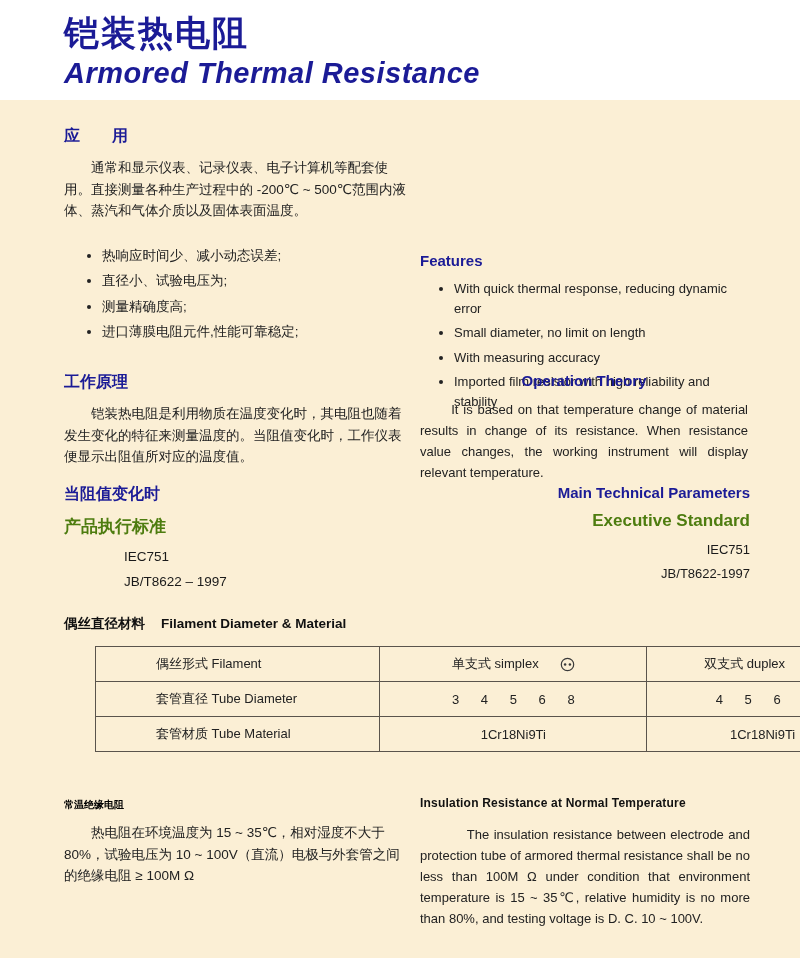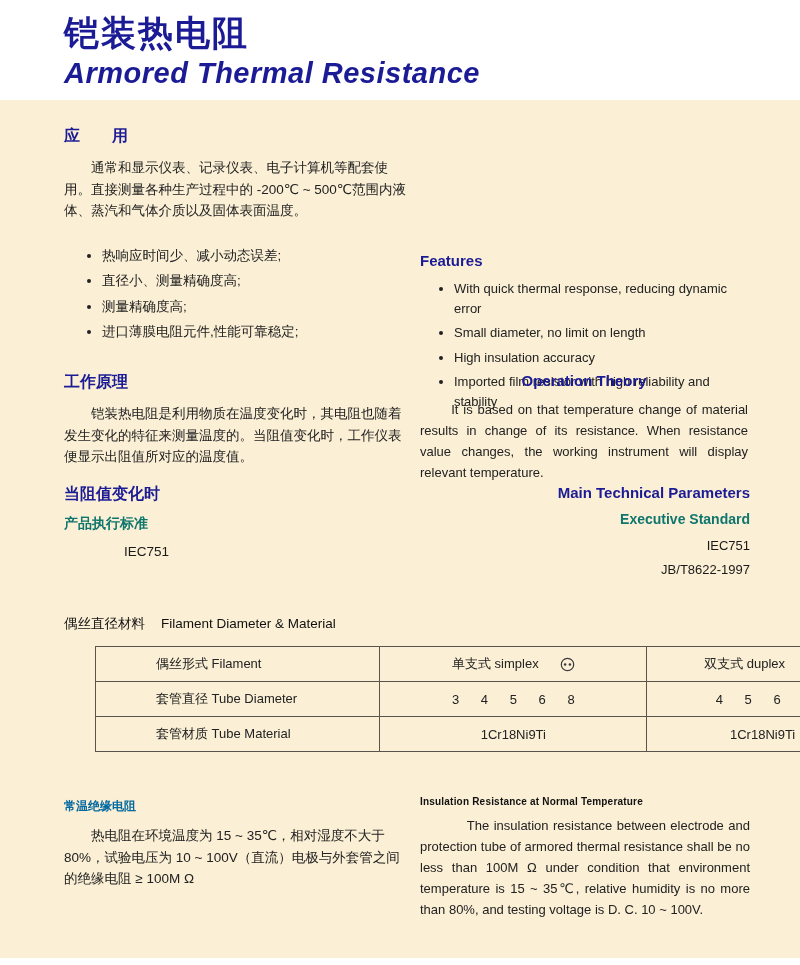--- a/index.html
+++ b/index.html
@@ -28,21 +28,21 @@
     position:absolute;left:64px;top:57px;
     font-size:29px;font-weight:bold;font-style:italic;color:#1b1b96;
     letter-spacing:0.5px;
   }
   
   .sec{position:absolute;}
   .h-navy{
     font-size:16px;font-weight:bold;color:#1b1b96;margin:0 0 10px 0;
   }
   .h-black{
-    font-size:14px;font-weight:bold;color:#0f766e;margin:0 0 8px 0;
+    font-size:17px;font-weight:bold;color:#4d7c0f;margin:0 0 8px 0;
   }
   .body-zh{
     font-size:13.5px;line-height:1.6;margin:0;
     text-indent:2em;color:#222;
   }
   .body-en{
     font-size:13px;line-height:1.62;margin:0;
     text-indent:2.4em;text-align:justify;color:#222;
   }
   .body-en.big-indent{text-indent:3.6em;}
@@ -52,21 +52,21 @@
   ul.bullets li{
     font-size:13px;line-height:1.5;margin-bottom:5px;color:#222;
   }
   ul.bullets.zh li{font-size:13.5px;}
   .std-list-zh{margin:2px 0 0 60px;font-size:13.5px;line-height:1.7;}
   .std-list-en{margin:2px 0 0 42px;font-size:13px;line-height:1.7;}
   .std-list-zh div,.std-list-en div{margin-bottom:2px;}
   
   .table-title{
     position:absolute;left:64px;top:615px;
-    font-size:13.5px;font-weight:normal;color:#111;
+    font-size:13.5px;font-weight:bold;color:#111;
   }
   .table-title .en{margin-left:16px;font-size:13.5px;}
   table.spec{
     position:absolute;left:95px;top:646px;
     width:784px;border-collapse:collapse;
     font-size:13px;color:#222;
   }
   table.spec td{
     border:1px solid #5a544c;
     height:34px;padding:0;
@@ -75,72 +75,73 @@
   }
   table.spec td.c1{
     width:198px;text-align:left;padding-left:60px;
   }
   table.spec td.c2{width:242px;}
   table.spec td.c3{width:210px;}
   .nums{word-spacing:18px;}
   .cellwrap{display:inline-flex;align-items:center;gap:21px;}
   .xsec-icon svg{display:block;}
   
-  .ins-h-zh{font-size:12px;font-weight:bold;color:#0369a1;margin:0 0 10px 0;}
-  .ins-h-en{font-size:10px;font-weight:bold;color:#111;margin:0 0 8px 0;letter-spacing:0.2px;}
+  .ins-h-zh{font-size:10px;font-weight:bold;color:#000000;margin:0 0 10px 0;}
+  .ins-h-en{font-size:12px;font-weight:bold;color:#111;margin:0 0 14px 0;letter-spacing:0.2px;}
 </style>
 </head>
 <body>
 
 <div class="page">
   <div class="cream-band"></div>
 
   <div class="title-zh">铠装热电阻</div>
   <div class="title-en">Armored Thermal Resistance</div>
 
   <div class="sec" style="left:64px;top:126px;width:342px;">
     <div class="h-navy">应　　用</div>
     <p class="body-zh">通常和显示仪表、记录仪表、电子计算机等配套使用。直接测量各种生产过程中的 -200℃ ~ 500℃范围内液体、蒸汽和气体介质以及固体表面温度。</p>
   </div>
 
 
   <div class="sec" style="left:64px;top:242px;width:342px;">
     <ul class="bullets zh">
       <li>热响应时间少、减小动态误差;</li>
-      <li>直径小、测量精确度高;</li>
+      <li>直径小、试验电压为;</li>
       <li>测量精确度高;</li>
       <li>进口薄膜电阻元件,性能可靠稳定;</li>
     </ul>
   </div>
 
   <div class="sec" style="left:420px;top:252px;width:330px;">
     <div class="h-navy" style="font-size:15px;">Features</div>
     <ul class="bullets" style="padding-left:34px;">
       <li>With quick thermal response, reducing dynamic error</li>
       <li>Small diameter, no limit on length</li>
-      <li>High insulation accuracy</li>
+      <li>With measuring accuracy</li>
       <li>Imported film resistor with high reliability and stability</li>
     </ul>
   </div>
 
   <div class="sec" style="left:64px;top:372px;width:342px;">
     <div class="h-navy">工作原理</div>
     <p class="body-zh">铠装热电阻是利用物质在温度变化时，其电阻也随着发生变化的特征来测量温度的。当阻值变化时，工作仪表便显示出阻值所对应的温度值。</p>
   </div>
 
   <div class="sec" style="left:420px;top:372px;width:328px;">
     <div class="h-navy" style="font-size:15px;text-align:center;">Operation Theory</div>
     <p class="body-en">It is based on that temperature change of material results in change of its resistance. When resistance value changes, the working instrument will display relevant temperature.</p>
   </div>
 
   <div class="sec" style="left:64px;top:484px;width:342px;">
     <div class="h-navy">当阻值变化时</div>
     <div class="h-black">产品执行标准</div>
     <div class="std-list-zh">
       <div>IEC751</div>
+      <div>JB/T8622 – 1997</div>
     </div>
   </div>
 
   <div class="sec" style="left:420px;top:484px;width:330px;text-align:right;">
     <div class="h-navy" style="font-size:15px;">Main Technical Parameters</div>
     <div class="h-black">Executive Standard</div>
     <div class="std-list-en">
       <div>IEC751</div>
       <div>JB/T8622-1997</div>
     </div>

